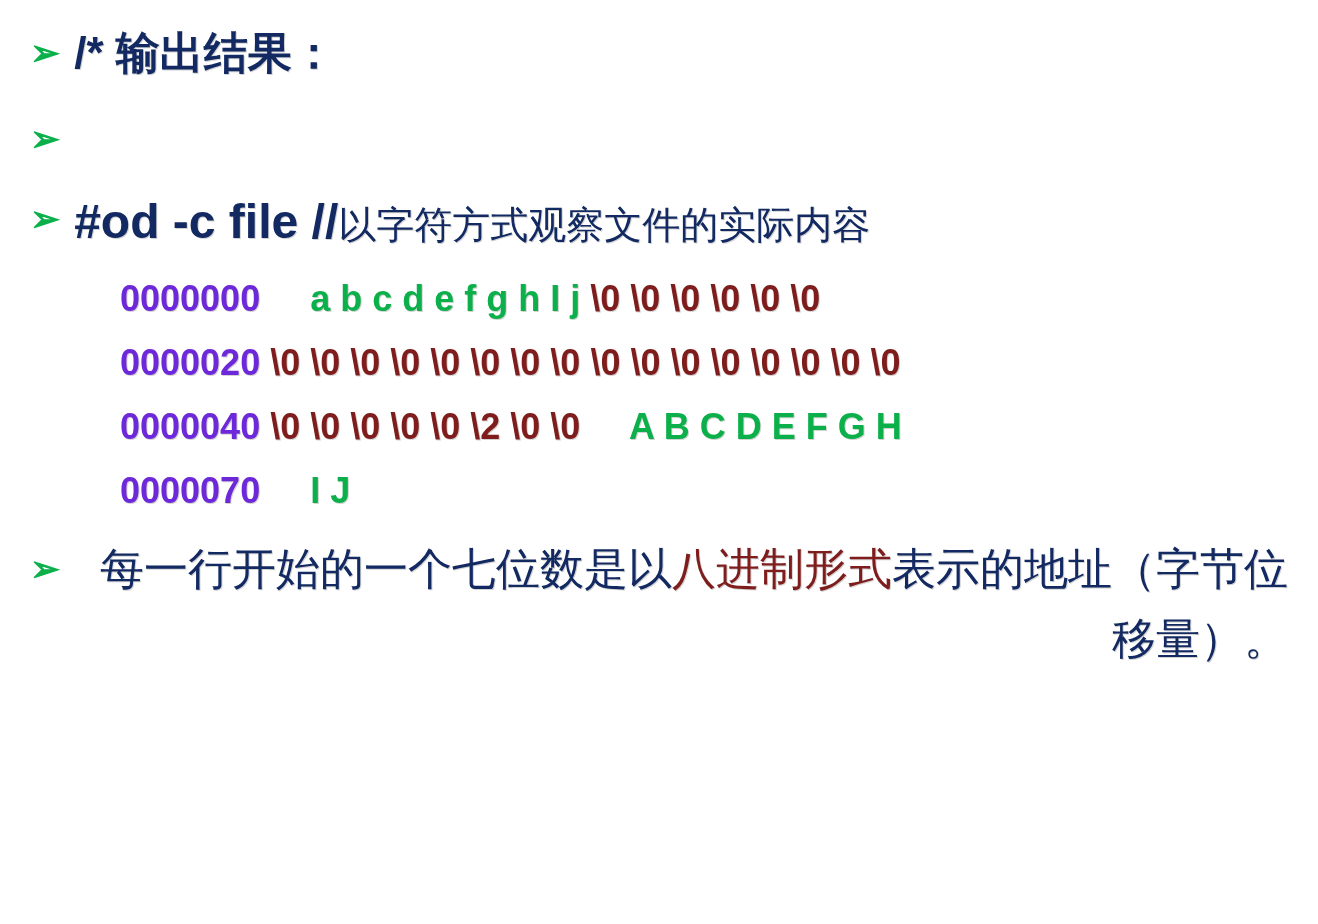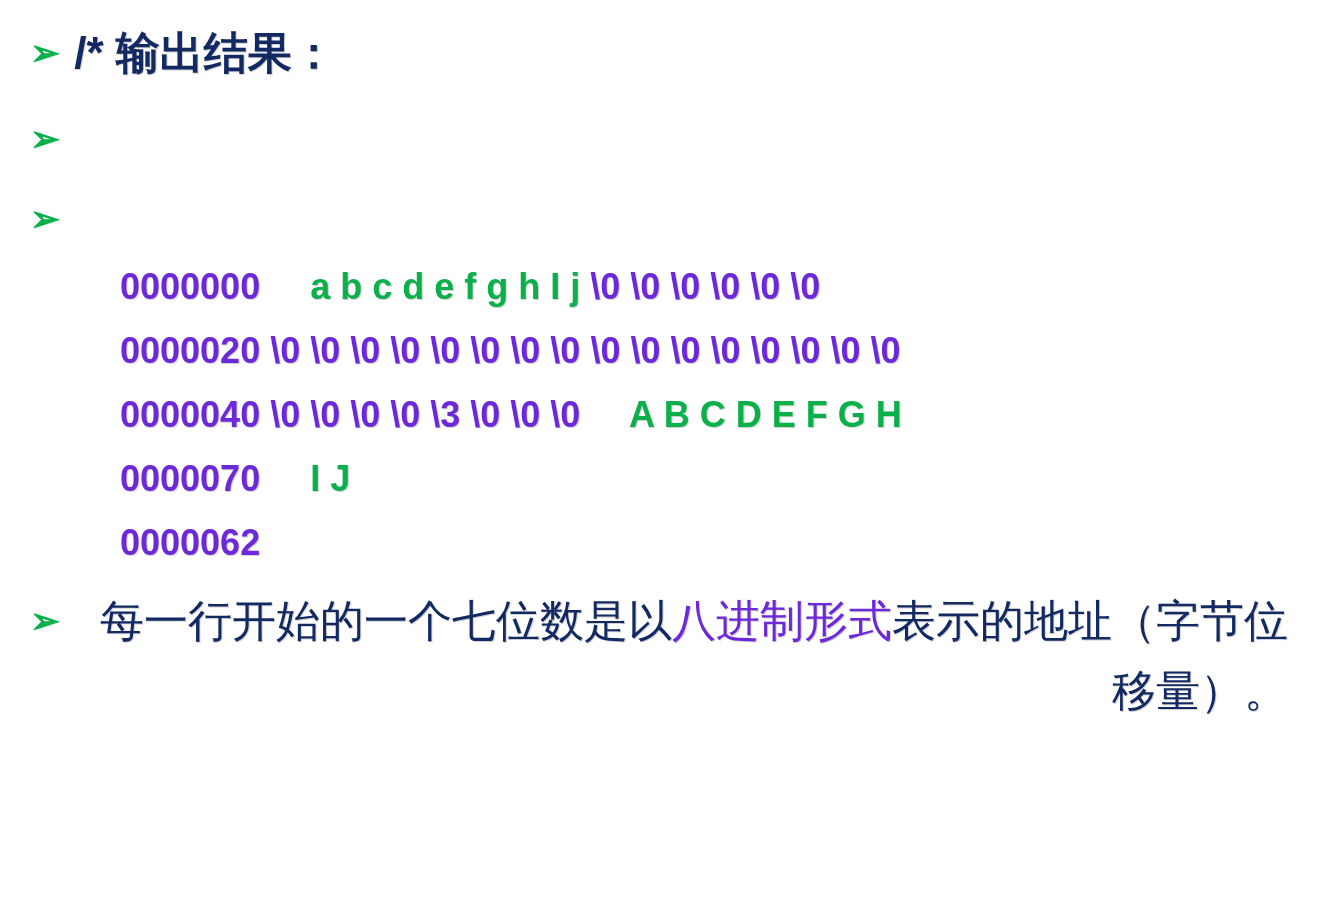--- a/index.html
+++ b/index.html
@@ -63,21 +63,21 @@
       white-space: nowrap;
     }
     .addr {
       color: #6d28d9;
     }
     .green-text {
       color: #0bb04b;
       margin-left: 40px;
     }
     .red-text {
-      color: #6d28d9;
+      color: #7f1d1d;
     }
     .final-line {
       line-height: 1.6;
     }
     .final-content {
       flex: 1;
       text-align: right;
     }
   </style>
 </head>
@@ -87,37 +87,37 @@
   <span class="bullet-marker">➢</span>
   <span class="bold-navy">/* 输出结果：</span>
 </div>
 
 <div class="bullet-line">
   <span class="bullet-marker">➢</span>
 </div>
 
 <div class="bullet-line">
   <span class="bullet-marker">➢</span>
+  <span>
+    <span class="bold-navy-cmd">#od  -c  file     //</span><span class="regular-navy">以字符方式观察文件的实际内容</span>
+  </span>
 </div>
 
 <div class="hex-lines">
   <div class="hex-line">
     <span class="addr">0000000</span> <span class="green-text">a   b   c   d   e   f   g   h   I   j</span><span class="red-text">  \0 \0 \0 \0 \0 \0</span>
   </div>
   <div class="hex-line">
     <span class="addr">0000020</span> <span class="red-text">\0 \0 \0 \0 \0 \0 \0 \0 \0 \0 \0 \0 \0 \0 \0 \0</span>
   </div>
   <div class="hex-line">
-    <span class="addr">0000040</span> <span class="red-text">\0 \0 \0 \0 \3 \0 \0 \0</span><span class="green-text">  A B C D E  F  G H</span>
+    <span class="addr">0000040</span> <span class="red-text">\0 \0 \0 \0 \0 \2 \0 \0</span><span class="green-text">  A B C D E  F  G H</span>
   </div>
   <div class="hex-line">
     <span class="addr">0000070</span> <span class="green-text">I J</span>
-  </div>
-  <div class="hex-line">
-    <span class="addr">0000062</span>
   </div>
 </div>
 
 <div class="bullet-line final-line">
   <span class="bullet-marker">➢</span>
   <span class="regular-navy-large final-content">
     <span>每一行开始的一个七位数是以</span><span class="red-text">八进制形式</span><span>表示的地址（字节位移量）。</span>
   </span>
 </div>
 

